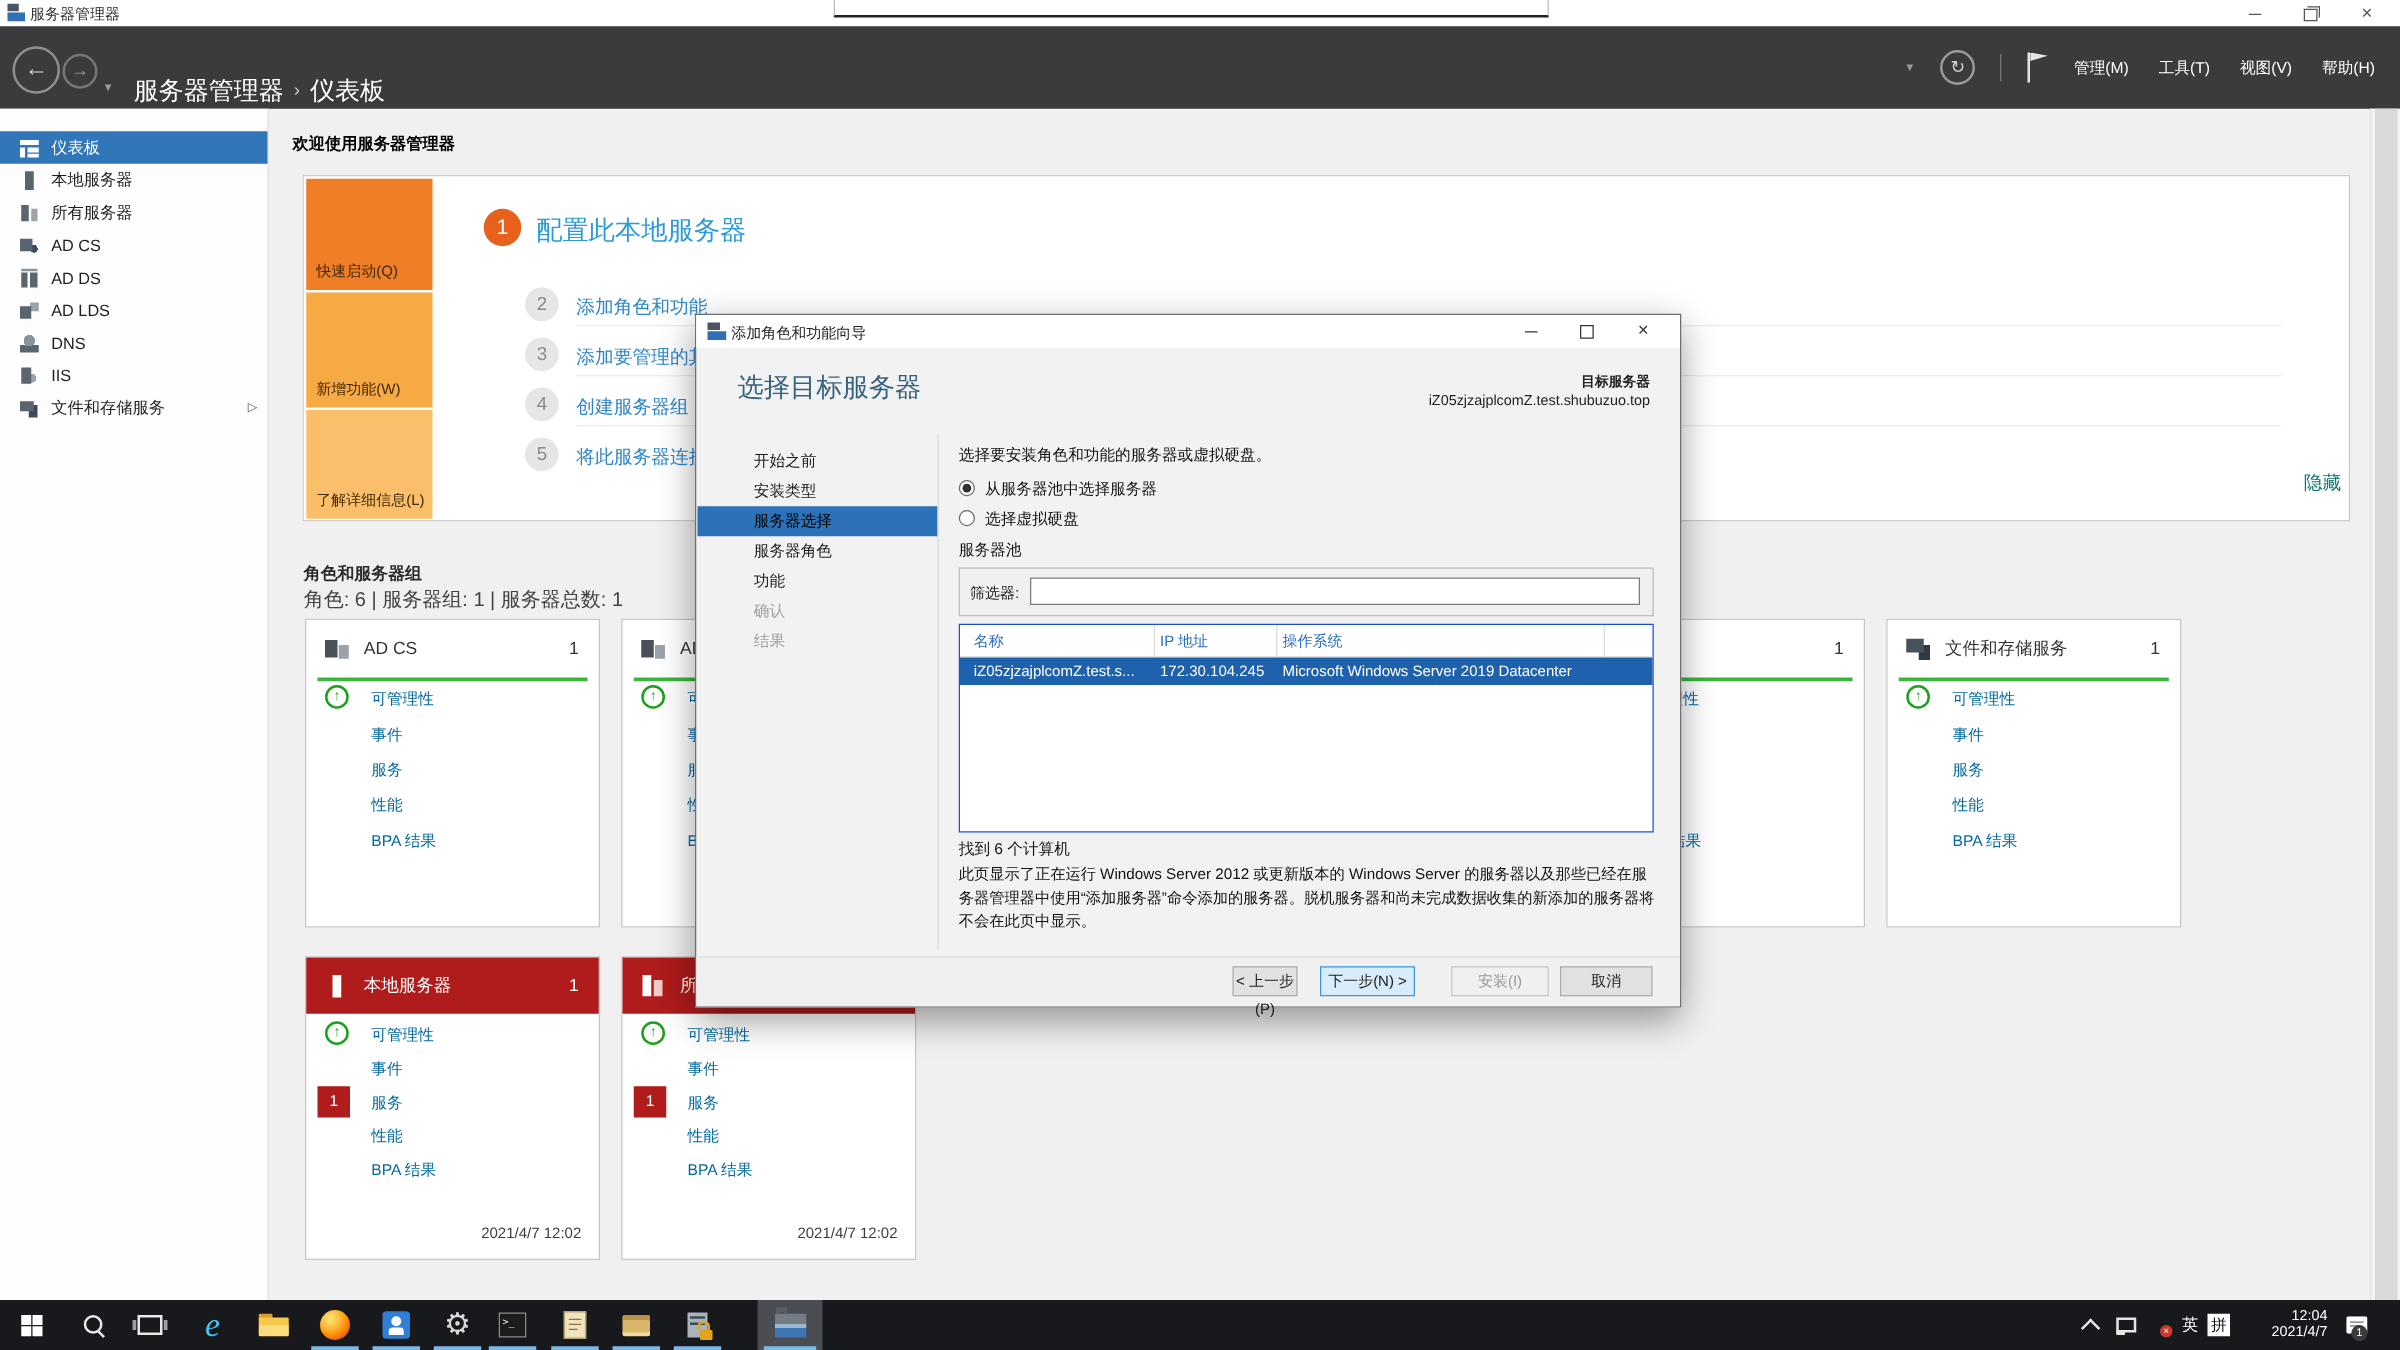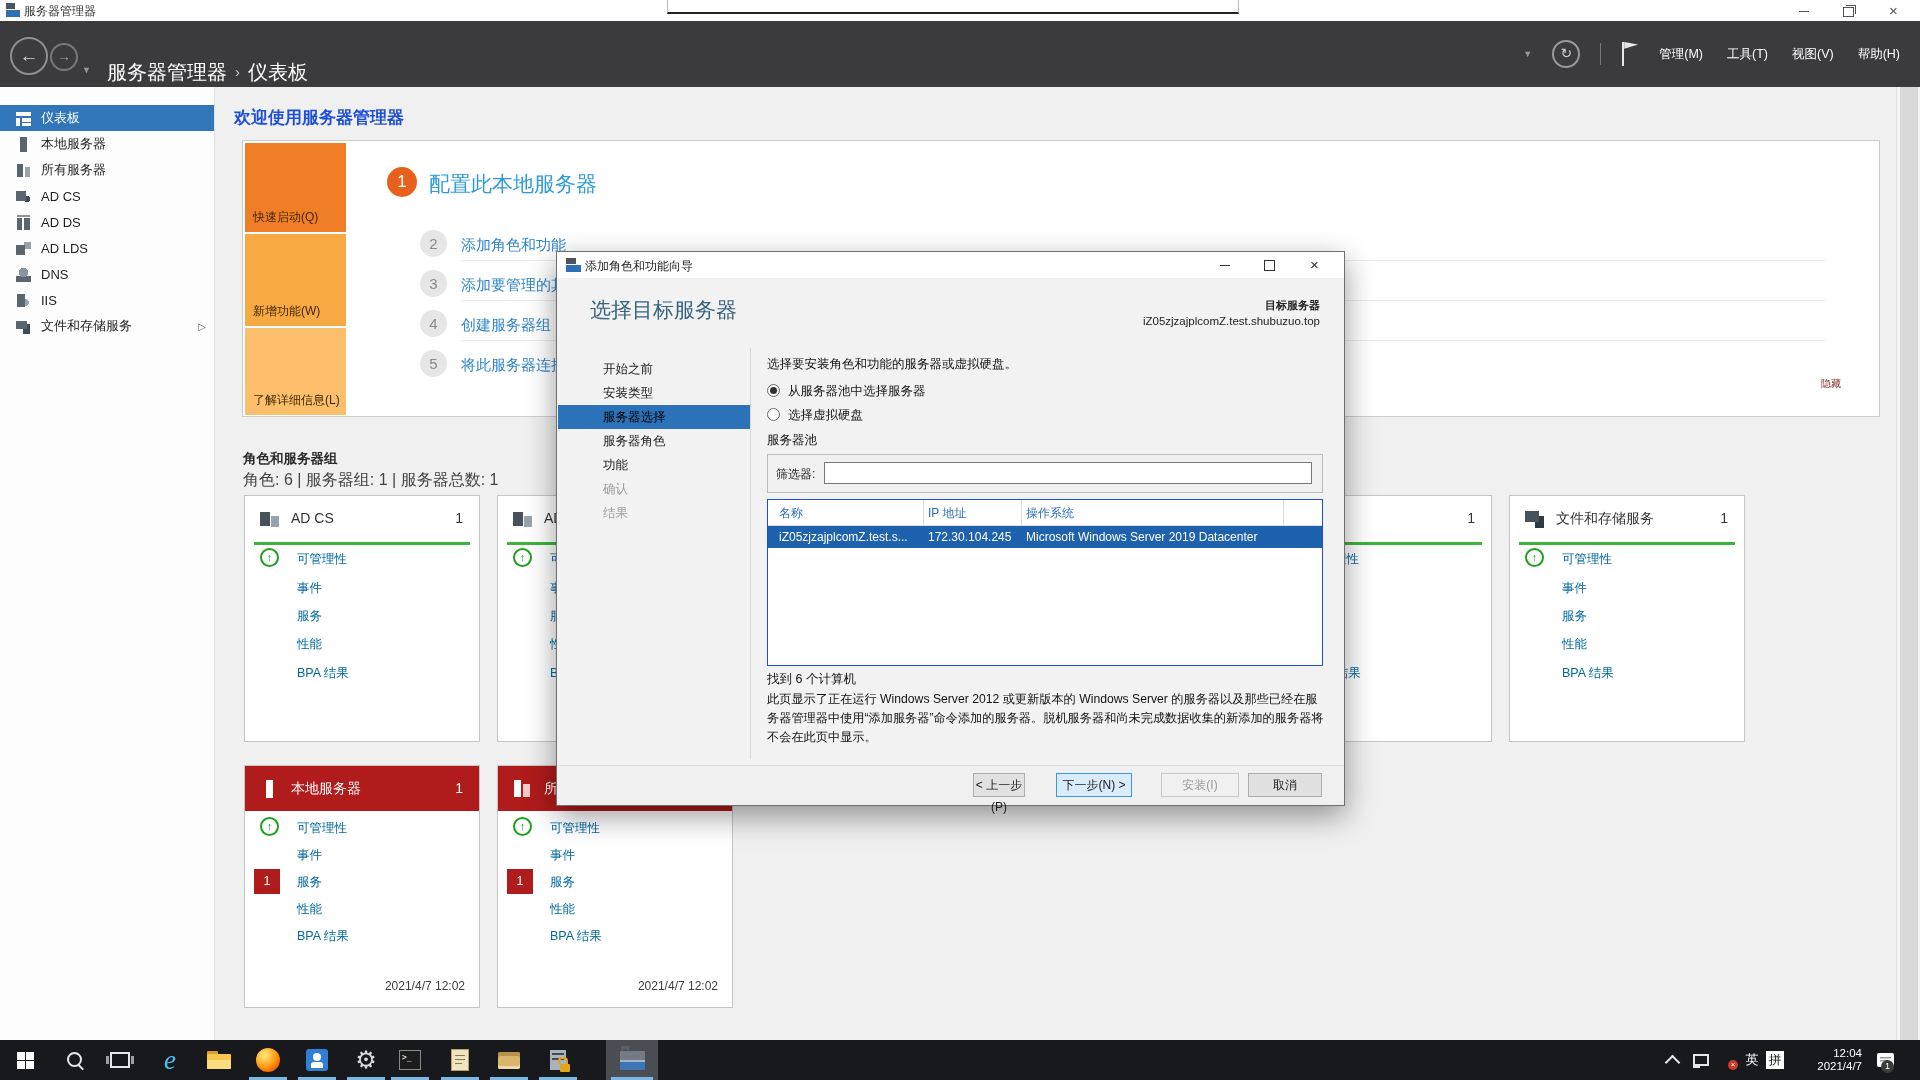--- a/index.html
+++ b/index.html
@@ -59,34 +59,34 @@
      background-position:0 4px,8px 1px;background-size:9px 10px,7px 7px;}
   .si-dns{background-image:radial-gradient(circle,#8a949c 58%,transparent 60%),linear-gradient(#5a6570,#5a6570);
      background-position:2px 0,0 9px;background-size:11px 11px,15px 6px;}
   .si-iis{background-image:linear-gradient(#5a6570,#5a6570),radial-gradient(circle,#9aa3aa 55%,transparent 57%);
      background-position:1px 1px,5px 5px;background-size:8px 13px,9px 9px;}
   .si-fs{background-image:linear-gradient(#5a6570,#5a6570),linear-gradient(#3f4a54,#3f4a54);
      background-position:0 2px,7px 5px;background-size:11px 8px,7px 10px;}
   .snav .arrow{margin-left:auto;margin-right:8px;font-size:10px;color:#555;}
 
   
-  #welcome-title{position:absolute;left:234px;top:106px;font-size:17px;font-weight:bold;color:#1d4ed8;font-family:Liberation Serif, serif;}
+  #welcome-title{position:absolute;left:234px;top:106px;font-size:13px;font-weight:bold;color:#000000;font-family:Liberation Serif, serif;}
   #welcome-panel{position:absolute;left:242px;top:140px;width:1638px;height:277px;background:#fff;border:1px solid #ccc;box-sizing:border-box;}
   .qsblock{position:absolute;left:2px;width:101px;color:#402800;font-size:12px;}
   .qsblock span{position:absolute;left:8px;bottom:6px;white-space:nowrap;}
   #qs1{top:2px;height:89px;background:#ef7e27;}
   #qs2{top:93px;height:92px;background:#f7a944;}
   #qs3{top:187px;height:87px;background:#fbbf6b;}
   .stepline{position:absolute;left:218px;right:54px;height:1px;background:#ececec;}
   .stepcircle{position:absolute;border-radius:50%;text-align:center;}
   #step1c{left:144px;top:26px;width:30px;height:30px;background:#e8611c;color:#fff;font-size:17px;line-height:30px;}
   .graycircle{left:177px;width:27px;height:27px;background:#e6e6e6;color:#8a8a8a;font-size:15px;line-height:27px;}
   #step1t{position:absolute;left:186px;top:29px;font-size:21px;color:#2e9bd6;}
   .steplink{position:absolute;left:218px;font-size:15px;color:#2e86c8;white-space:nowrap;}
-  #hide-link{position:absolute;right:38px;top:236px;font-size:10px;color:#7f1d1d;}
+  #hide-link{position:absolute;right:6px;top:236px;font-size:15px;color:#0f766e;}
 
   #roles-title{position:absolute;left:243px;top:450px;font-size:13.5px;font-weight:bold;color:#2b2b2b;}
   #roles-summary{position:absolute;left:243px;top:470px;font-size:16px;color:#444;}
 
   .tile{position:absolute;width:236px;background:#fff;border:1px solid #c6c6c6;box-sizing:border-box;}
   .tile.r1{top:495px;height:247px;}
   .tile.r2{top:765px;height:243px;}
   .tile-head{position:absolute;left:0;top:0;right:0;height:46px;}
   .tile.r2 .tile-head{height:45px;background:#b01b1b;color:#fff;}
   .ticon{position:absolute;left:15px;top:13px;width:20px;height:20px;background-repeat:no-repeat;}
@@ -578,21 +578,21 @@
         <span style="left:11px">iZ05zjzajplcomZ.test.s...</span>
         <span style="left:160px">172.30.104.245</span>
         <span style="left:258px">Microsoft Windows Server 2019 Datacenter</span>
       </div>
     </div>
 
     <div id="found-text">找到 6 个计算机</div>
     <div id="dlg-note">此页显示了正在运行 Windows Server 2012 或更新版本的 Windows Server 的服务器以及那些已经在服务器管理器中使用“添加服务器”命令添加的服务器。脱机服务器和尚未完成数据收集的新添加的服务器将不会在此页中显示。</div>
 
     <div id="dlg-footer">
-      <div class="btn" style="left:416px;width:52px">&lt; 上一步(P)</div>
+      <div class="btn" style="left:429px;width:52px">&lt; 上一步(P)</div>
       <div class="btn primary" style="left:499px;width:76px">下一步(N) &gt;</div>
       <div class="btn disabled" style="left:604px;width:78px">安装(I)</div>
       <div class="btn" style="left:691px;width:74px">取消</div>
     </div>
   </div>
 
   <div id="taskbar">
     <div class="slot" style="left:1px">
         <span class="tb-start"></span>
       </div>

